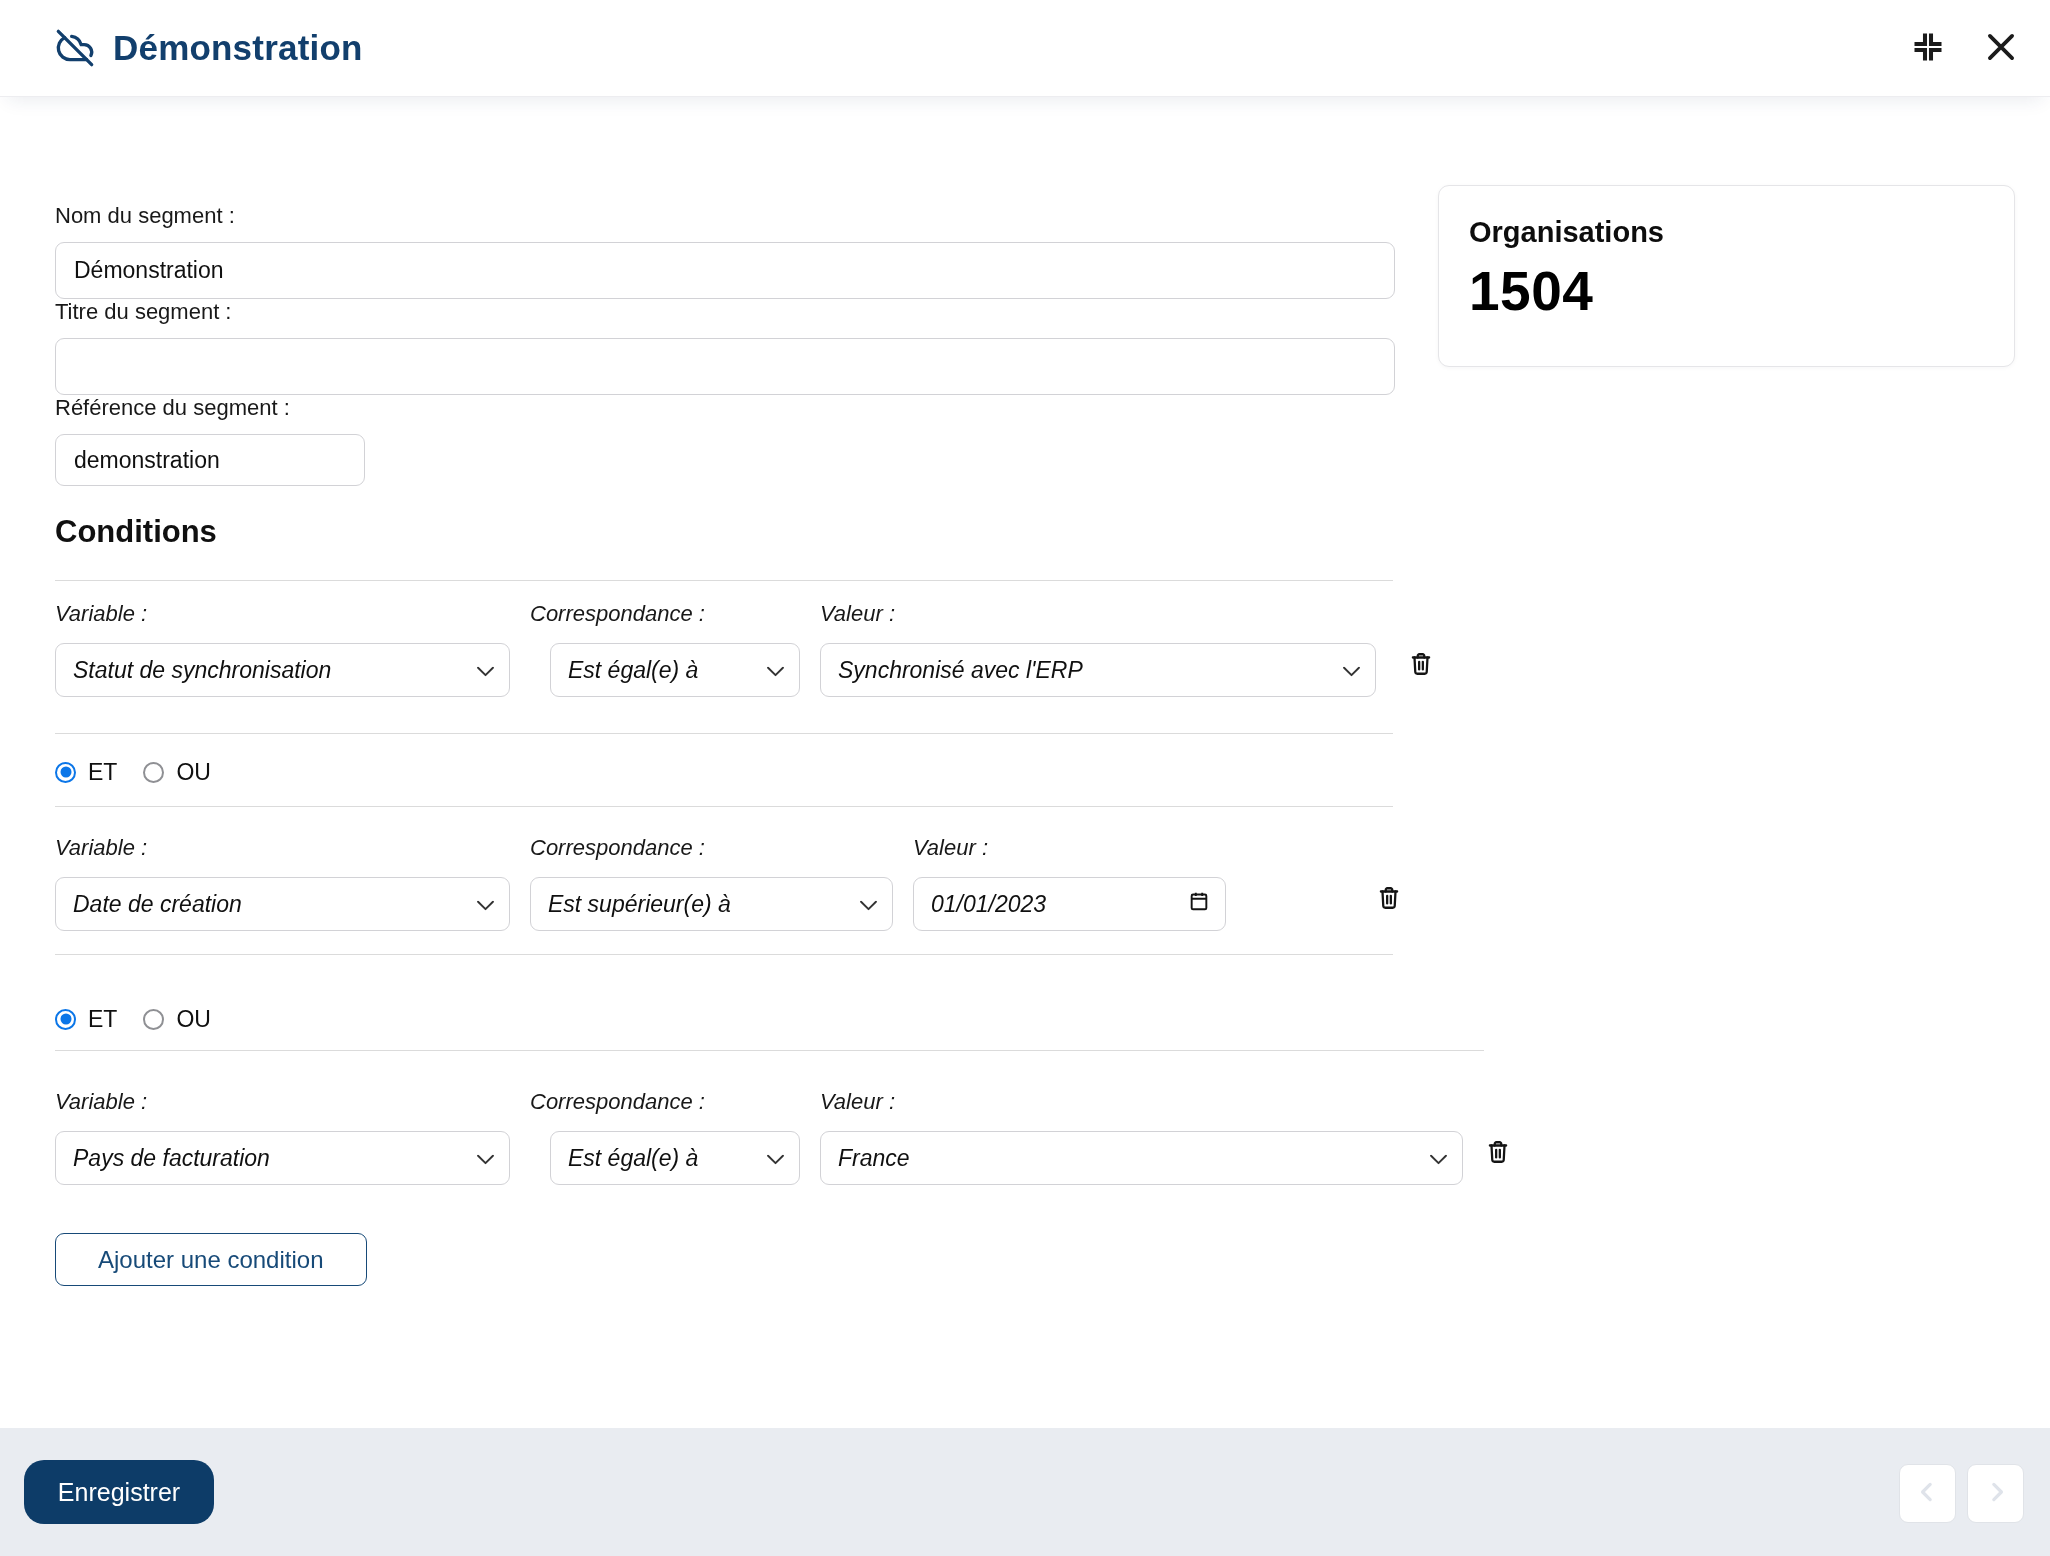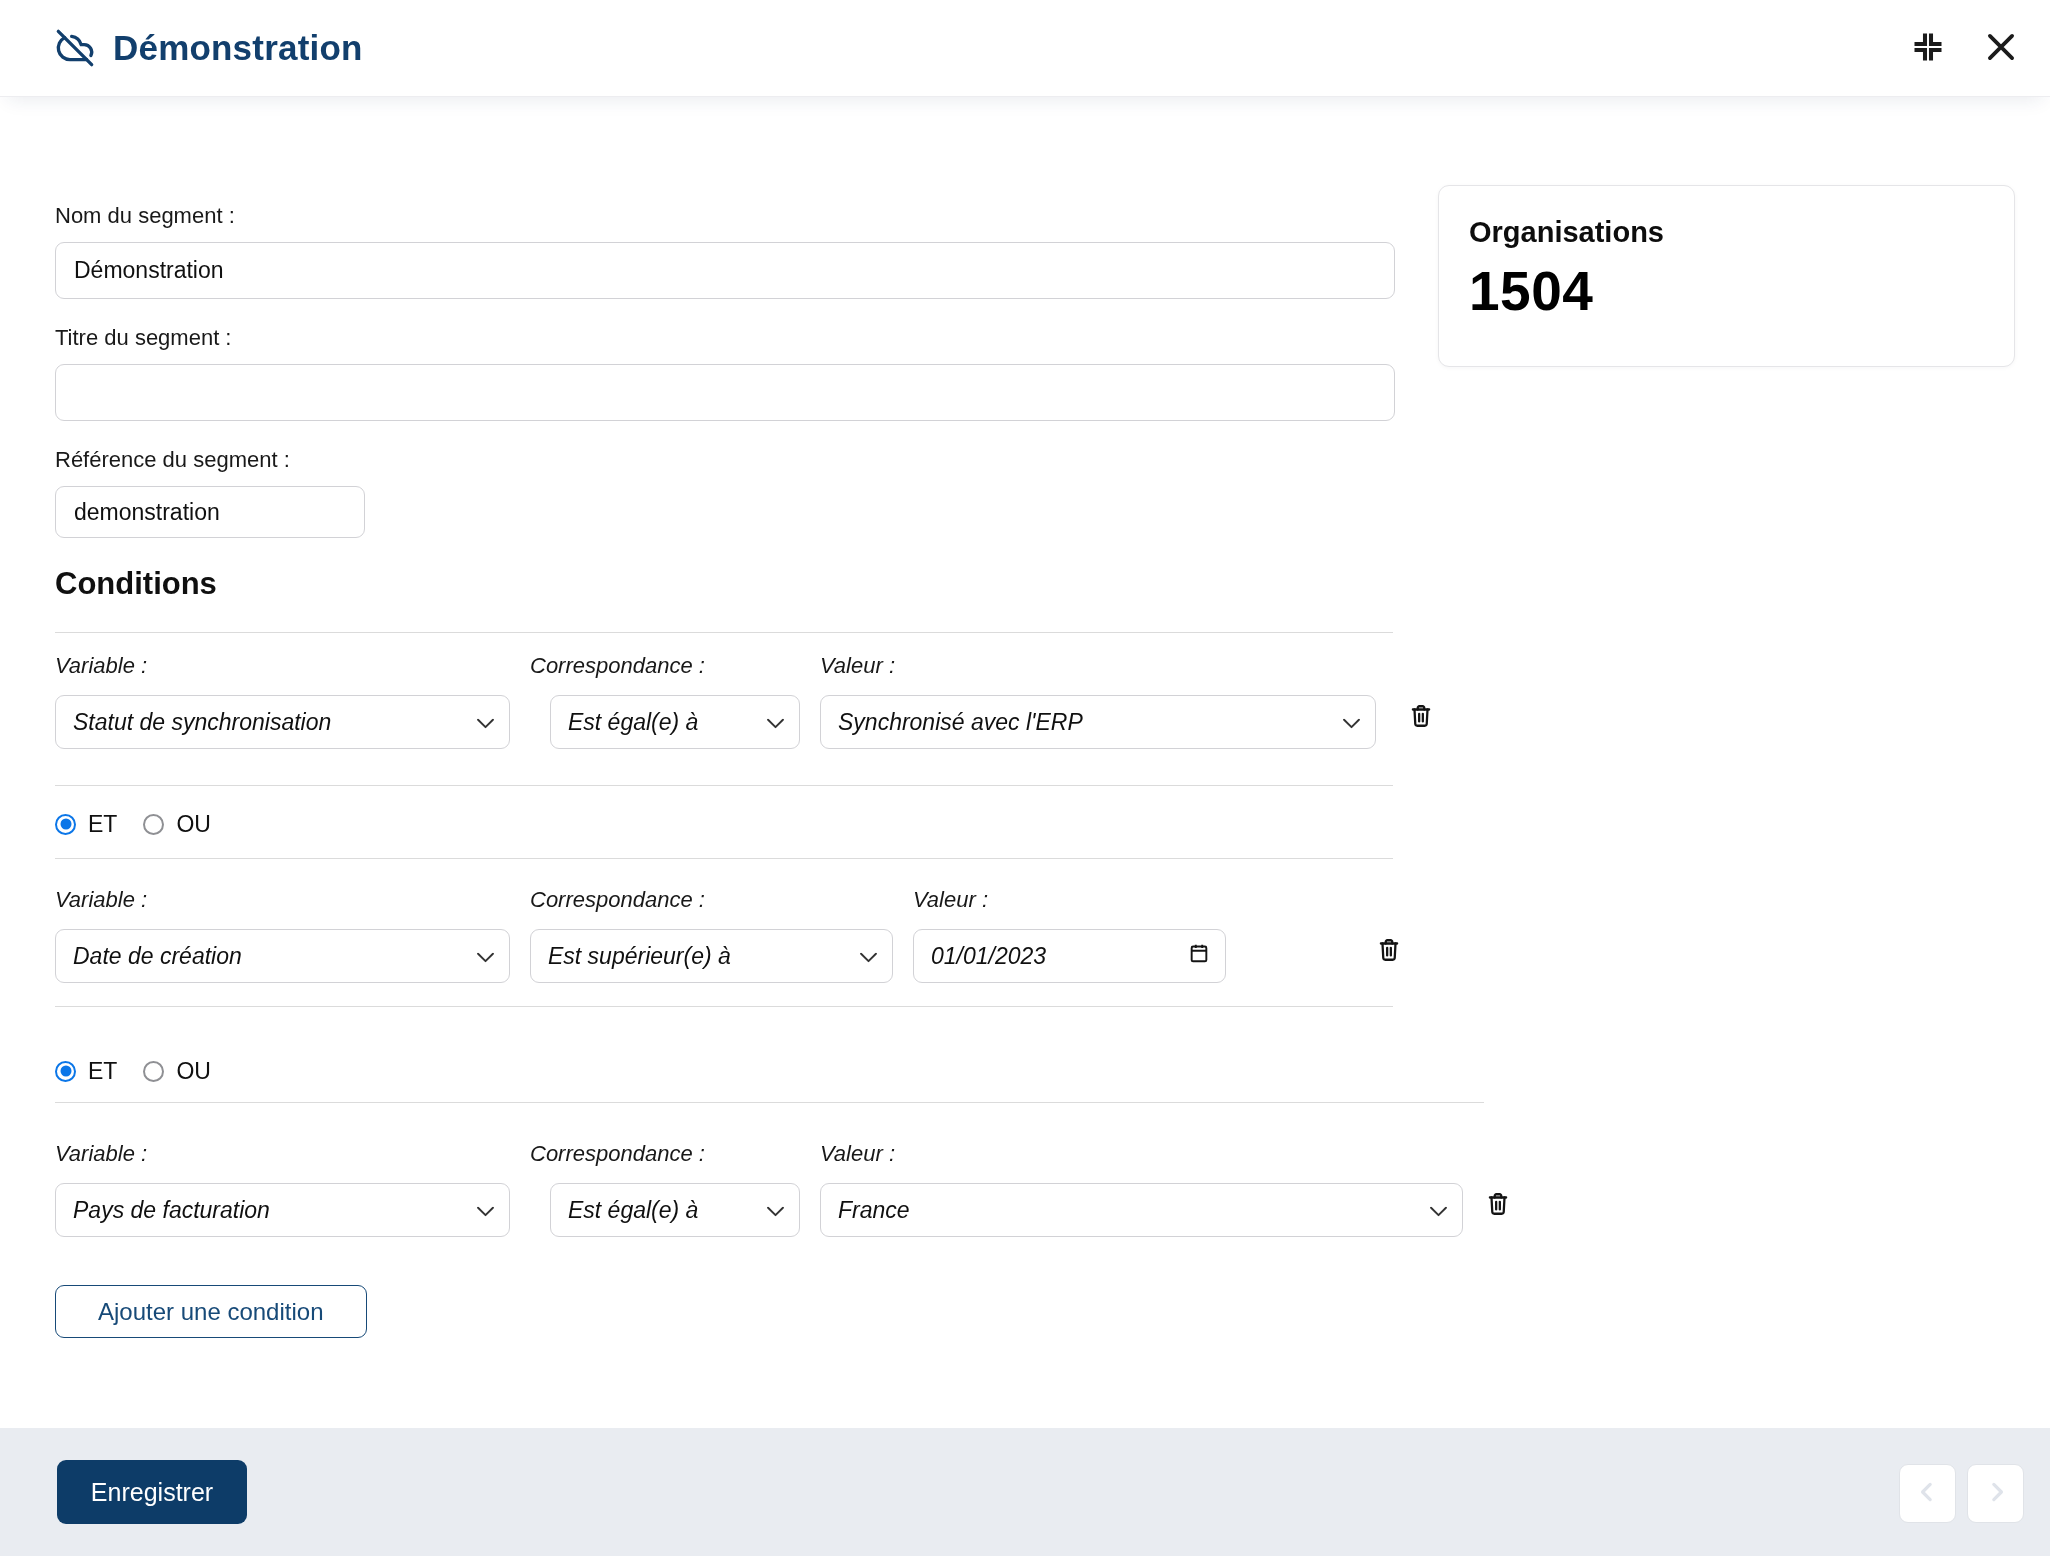--- a/index.html
+++ b/index.html
@@ -30,21 +30,21 @@
   .content { padding:106px 0 0 55px; width:1500px; }
 
   .field-label { font-size:22px; color:#191919; }
   .text-input {
     display:flex; align-items:center;
     margin-top:13px; height:57px; width:1340px;
     border:1.5px solid #d2d2d6; border-radius:9px;
     padding:0 18px; font-size:23px; color:#101010; background:#fff;
   }
   .text-input.small { width:310px; height:52px; }
-  .mt-26 { margin-top:26px; }
+  .mt-26 { }
 
   .section-heading { margin-top:28px; font-size:31px; font-weight:700; color:#101010; }
 
   .divider { margin-top:30px; height:1px; width:1338px; background:#dbdbdb; }
   .divider.d-row { margin-top:36px; }
   .divider.d-above-radio2 { margin-top:23px; }
   .divider.d-below-radio { margin-top:18px; }
   .divider.wide { width:1429px; margin-top:15px; }
 
   
@@ -110,22 +110,22 @@
   }
   .stats-title { font-size:29px; font-weight:700; color:#0d0d0d; }
   .stats-value { margin-top:10px; font-size:55px; font-weight:800; color:#000; letter-spacing:.5px; }
 
   
   .modal-footer {
     position:absolute; left:0; right:0; bottom:0; height:128px;
     background:#e9ecf1; display:flex; align-items:center;
   }
   .save-btn {
-    margin-left:57px; width:190px; height:64px;
-    background:#0D3C68; color:#fff; border:none; border-radius:9px;
+    margin-left:24px; width:190px; height:64px;
+    background:#0D3C68; color:#fff; border:none; border-radius:20px;
     font-size:25px; font-family:inherit; cursor:pointer;
   }
   .pager { position:absolute; right:26px; top:36px; display:flex; gap:11px; }
   .pager-btn {
     width:57px; height:59px; background:#fff;
     border:1px solid #e0e3e8; border-radius:9px;
     display:flex; align-items:center; justify-content:center; cursor:default;
   }
 </style>
 </head>

